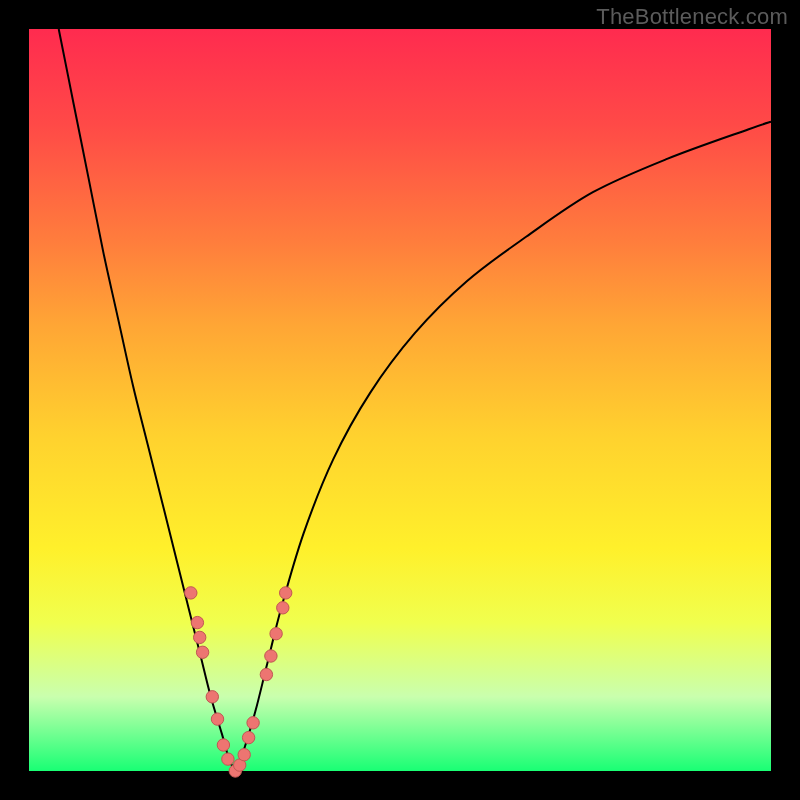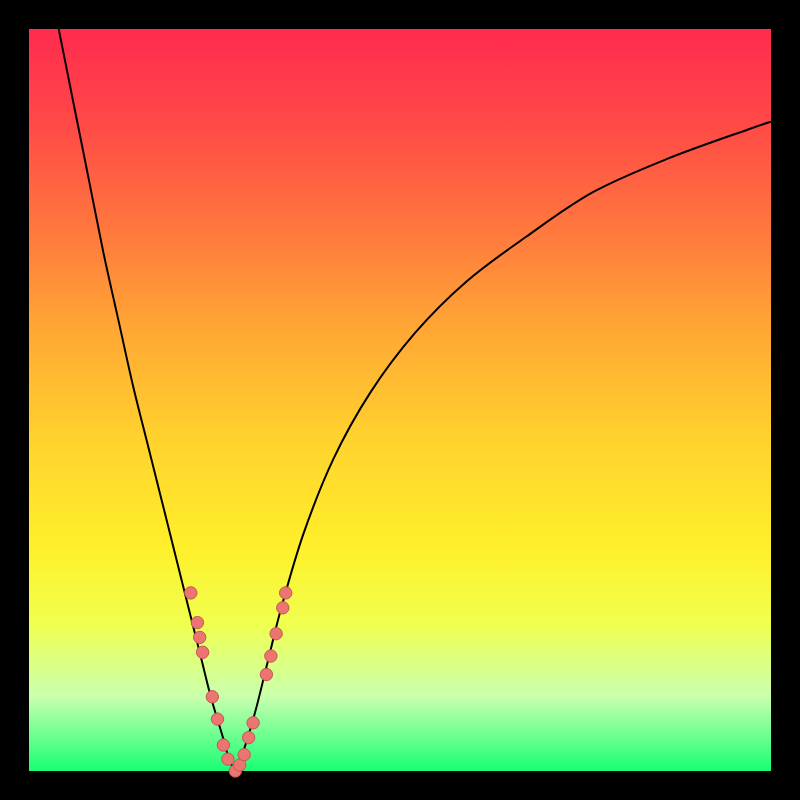--- a/index.html
+++ b/index.html
@@ -64,20 +64,21 @@
   .dot {
     fill: #ed7571;
     stroke: #c15753;
     stroke-width: 1;
   }
 </style>
 </head>
 <body>
 
 <div class="frame">
+  <div class="watermark">TheBottleneck.com</div>
   <div class="plot-area">
     <svg class="curves" viewBox="0 0 742 742">
       <path id="left-branch" class="curve" d="M 29.7 0.0 C 32.2 12.4, 39.6 49.5, 44.5 74.2 C 49.5 98.9, 54.4 123.7, 59.4 148.4 C 64.3 173.1, 69.3 199.1, 74.2 222.6 C 79.1 246.1, 84.1 267.1, 89.0 289.4 C 94.0 311.6, 98.9 335.1, 103.9 356.2 C 108.8 377.2, 113.8 395.7, 118.7 415.5 C 123.7 435.3, 128.6 455.1, 133.6 474.9 C 138.5 494.7, 144.1 516.9, 148.4 534.2 C 152.7 551.6, 155.8 563.9, 159.5 578.8 C 163.2 593.6, 166.9 608.4, 170.7 623.3 C 174.4 638.1, 178.1 654.2, 181.8 667.8 C 185.5 681.4, 189.8 694.4, 192.9 704.9 C 196.0 715.4, 198.1 724.7, 200.3 730.9 C 202.6 737.1, 205.3 740.1, 206.3 742.0"></path>
       <path id="right-branch" class="curve" d="M 206.3 742.0 C 207.8 738.3, 211.8 729.6, 215.2 719.7 C 218.5 709.8, 222.6 696.2, 226.3 682.6 C 230.0 669.0, 233.1 655.4, 237.4 638.1 C 241.8 620.8, 246.1 601.0, 252.3 578.8 C 258.5 556.5, 265.9 529.3, 274.5 504.6 C 283.2 479.8, 293.1 453.9, 304.2 430.4 C 315.3 406.9, 327.7 384.6, 341.3 363.6 C 354.9 342.6, 369.8 322.8, 385.8 304.2 C 401.9 285.7, 419.2 268.4, 437.8 252.3 C 456.3 236.2, 476.1 222.6, 497.1 207.8 C 518.2 192.9, 540.4 176.2, 563.9 163.2 C 587.4 150.3, 612.1 140.4, 638.1 129.9 C 664.1 119.3, 702.4 106.4, 719.7 100.2 C 737.1 94.0, 738.3 94.0, 742.0 92.8"></path>
       <g id="markers">
           <circle class="dot" cx="161.8" cy="563.9" r="6.2"></circle>
           <circle class="dot" cx="168.4" cy="593.6" r="6.2"></circle>
           <circle class="dot" cx="170.7" cy="608.4" r="6.2"></circle>
           <circle class="dot" cx="173.6" cy="623.3" r="6.2"></circle>
           <circle class="dot" cx="183.3" cy="667.8" r="6.2"></circle>

